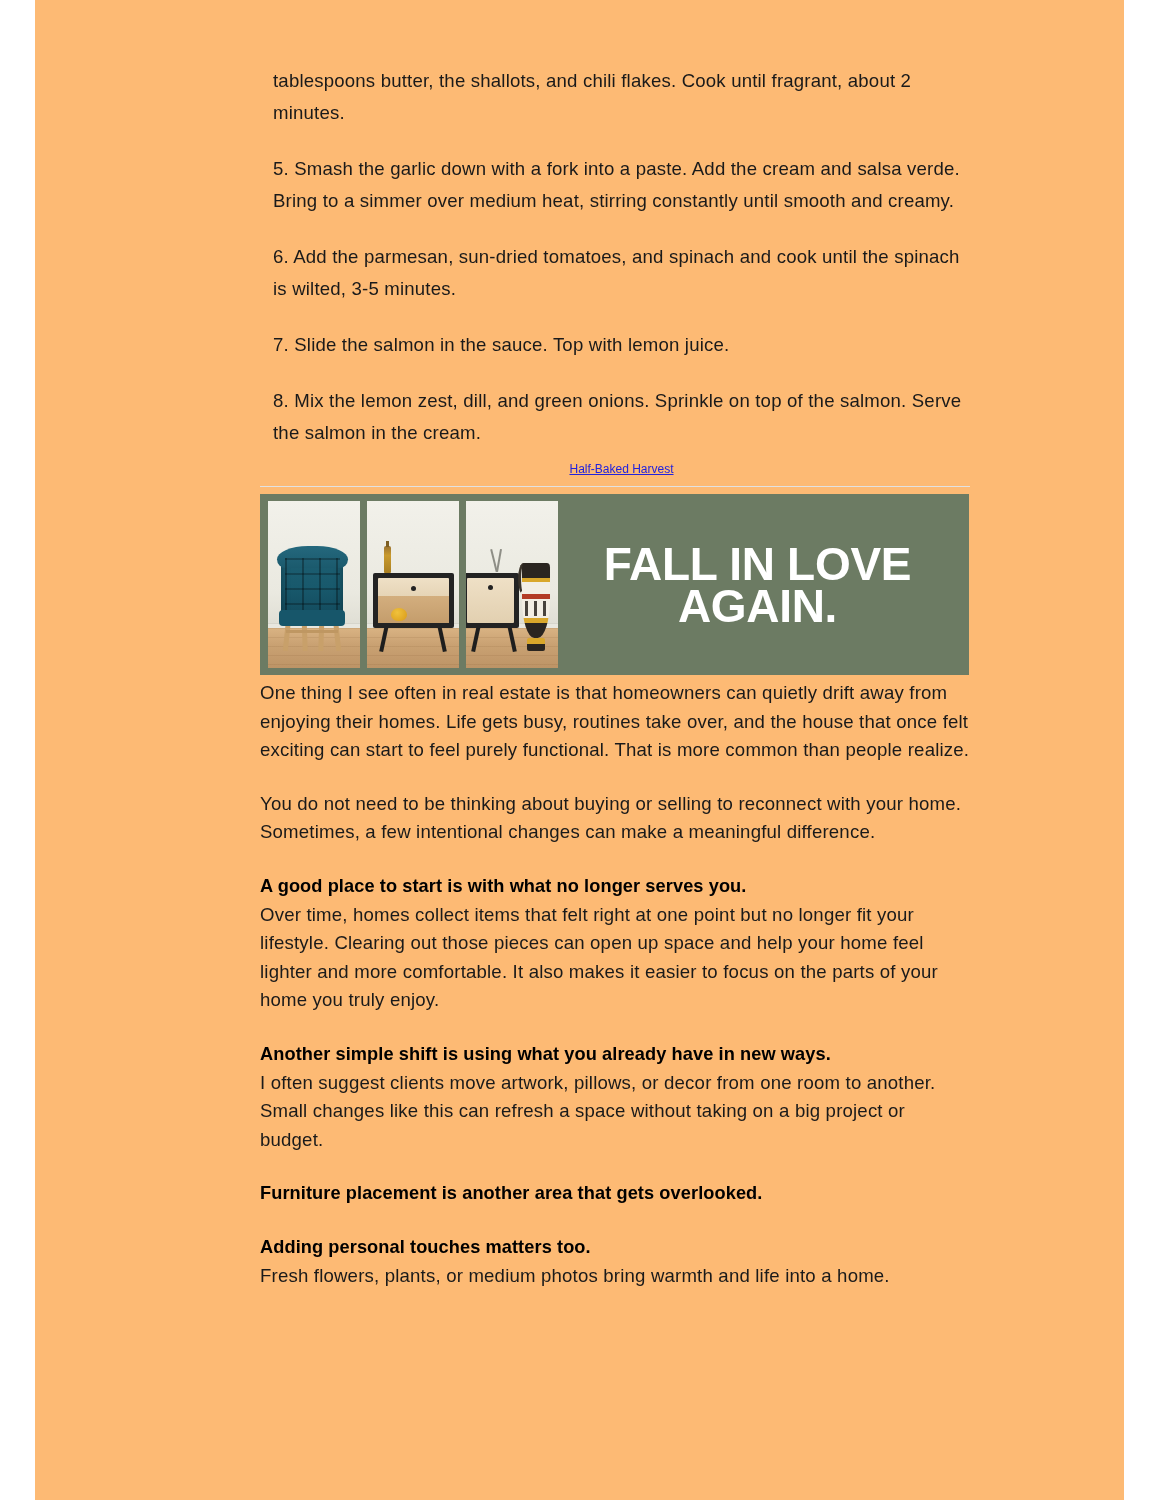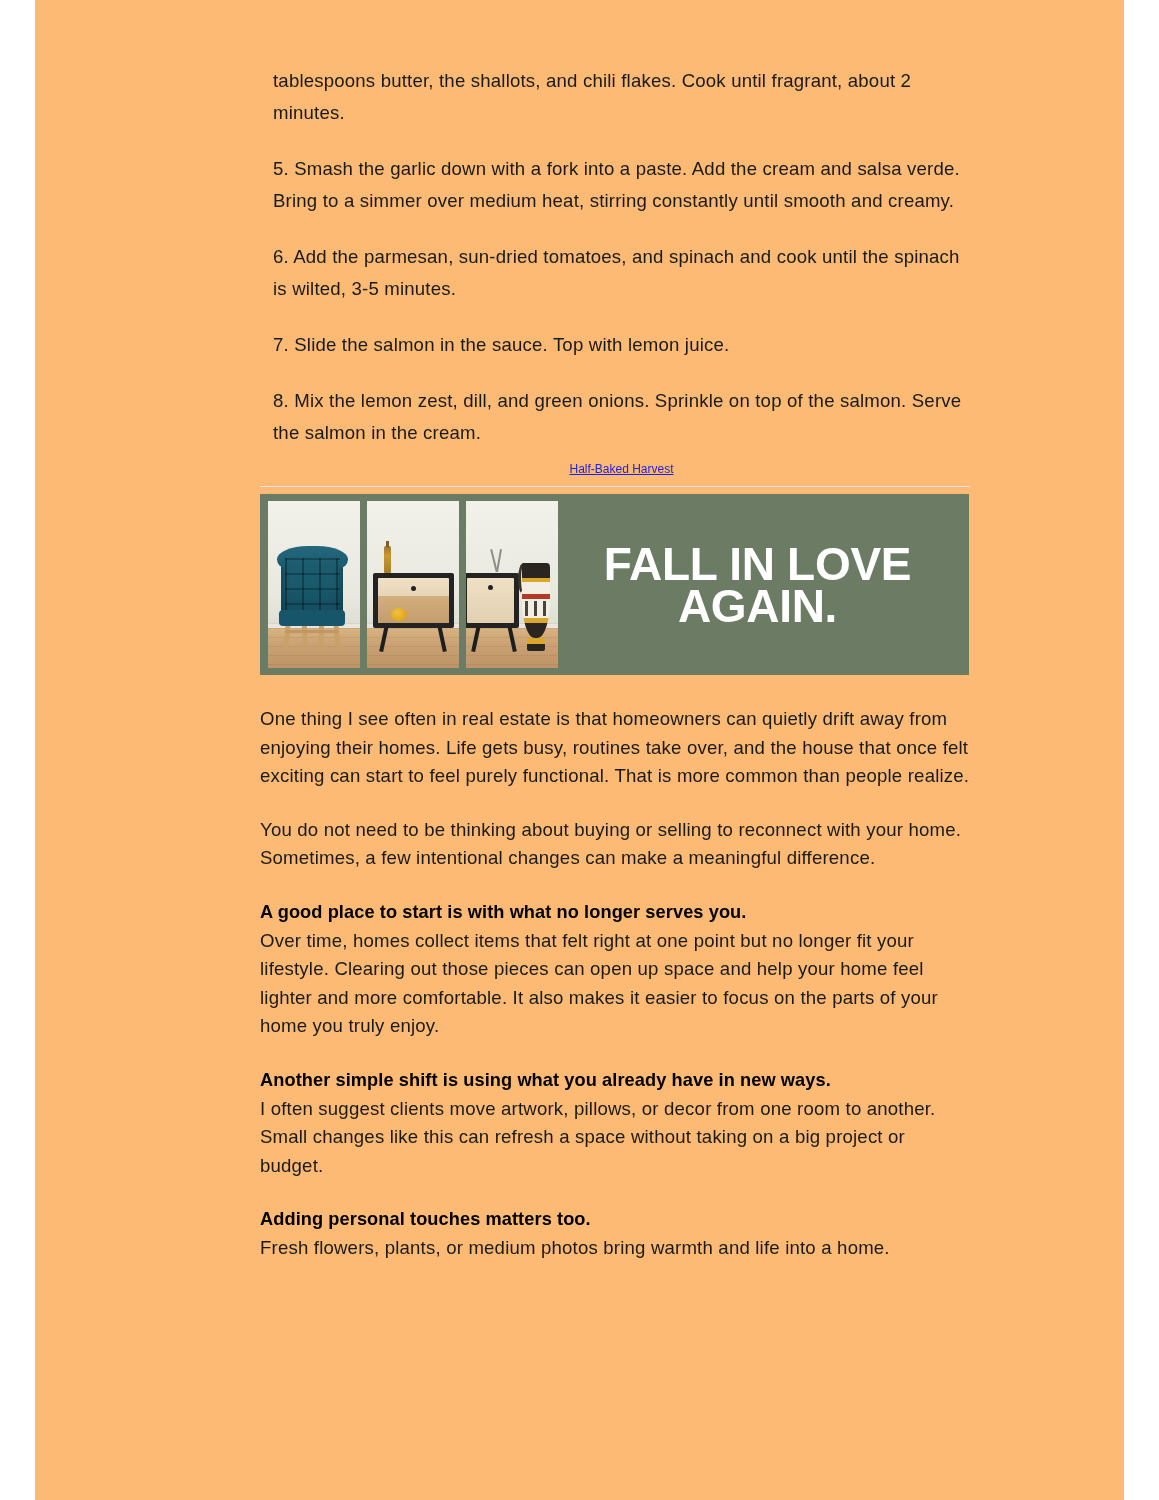--- a/index.html
+++ b/index.html
@@ -360,21 +360,21 @@
     font-family: "Liberation Sans", sans-serif;
     font-weight: bold;
     font-size: 46px;
     line-height: 42px;
     letter-spacing: -0.3px;
     text-align: center;
     white-space: nowrap;
   }
 
   
-  .article { padding-top: 30px; }
+  .article { padding-top: 4px; }
   .body-para {
     font-size: 18.6px;
     line-height: 28.6px;
     color: #1a1a1a;
     margin: 0 0 25px 0;
     letter-spacing: 0.01em;
   }
   .body-heading {
     font-size: 18.2px;
     line-height: 28.6px;
@@ -480,20 +480,21 @@
         <p class="body-heading">A good place to start is with what no longer serves you.</p>
         <p class="body-para">Over time, homes collect items that felt right at one point but no longer fit your lifestyle. Clearing out those pieces can open up space and help your home feel lighter and more comfortable. It also makes it easier to focus on the parts of your home you truly enjoy.</p>
       </div>
 
       <div class="section">
         <p class="body-heading">Another simple shift is using what you already have in new ways.</p>
         <p class="body-para">I often suggest clients move artwork, pillows, or decor from one room to another. Small changes like this can refresh a space without taking on a big project or budget.</p>
       </div>
 
       <div class="section">
+        <p class="body-heading">Furniture placement is another area that gets overlooked.</p>
       </div>
 
       <div class="section">
         <p class="body-heading">Adding personal touches matters too.</p>
         <p class="body-para">Fresh flowers, plants, or medium photos bring warmth and life into a home.</p>
       </div>
 
     </div>
 
   </div>

